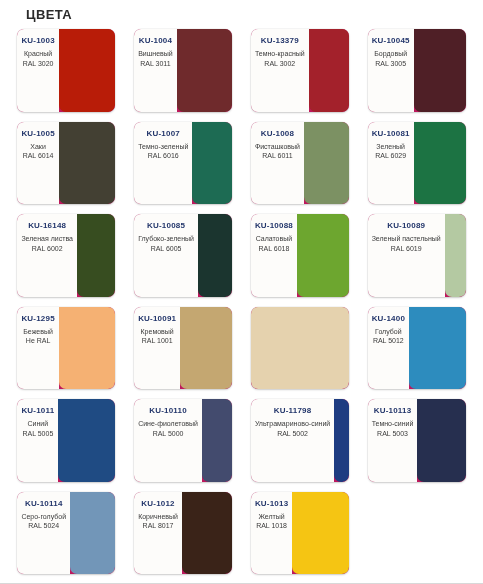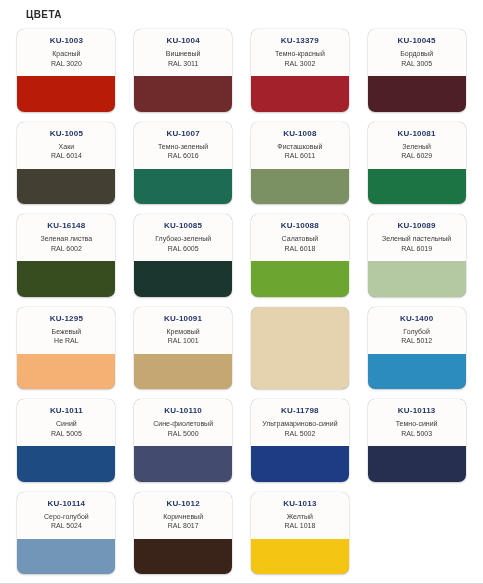--- a/index.html
+++ b/index.html
@@ -17,21 +17,21 @@
   .page {
     width: 483px;
     height: 584px;
     box-sizing: border-box;
     background: #ffffff;
     position: relative;
     display: flex;
     flex-direction: column;
   }
   .section-title {
-    font-size: 10px;
+    font-size: 13px;
     font-weight: bold;
     color: #2b2b2b;
     letter-spacing: 0.4px;
     padding: 9px 0 5px 26px;
     line-height: 11px;
     text-transform: uppercase;
   }
   .grid {
     flex: 1 1 auto;
     display: grid;
@@ -45,25 +45,25 @@
     display: flex;
     align-items: stretch;
     justify-content: center;
     padding: 4px 6px 6px 6px;
     box-sizing: border-box;
   }
   .card {
     width: 100%;
     max-width: 98px;
     border-radius: 7px;
-    background: #a3a3a3;
+    background: #be185d;
     box-shadow: 0 1px 2px rgba(0,0,0,0.18), 0 0 0 0.5px rgba(0,0,0,0.07);
     overflow: hidden;
     display: flex;
-    flex-direction: column;
+    flex-direction: row;
     position: relative;
   }
   .card-text {
     flex: 0 0 auto;
     padding: 7px 4px 6px 4px;
     text-align: center;
     background: #fdfcfa;
     min-height: 47px;
     box-sizing: border-box;
     display: flex;

